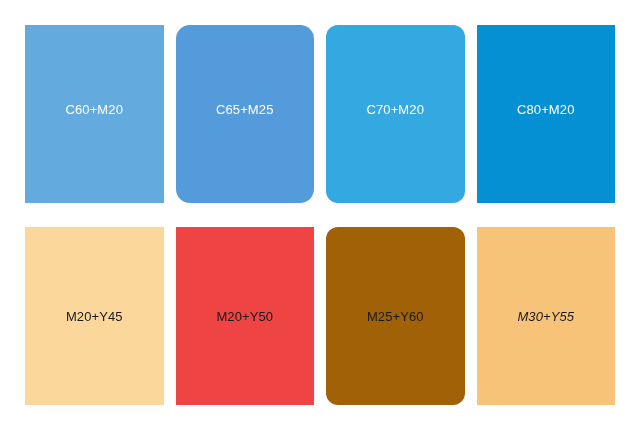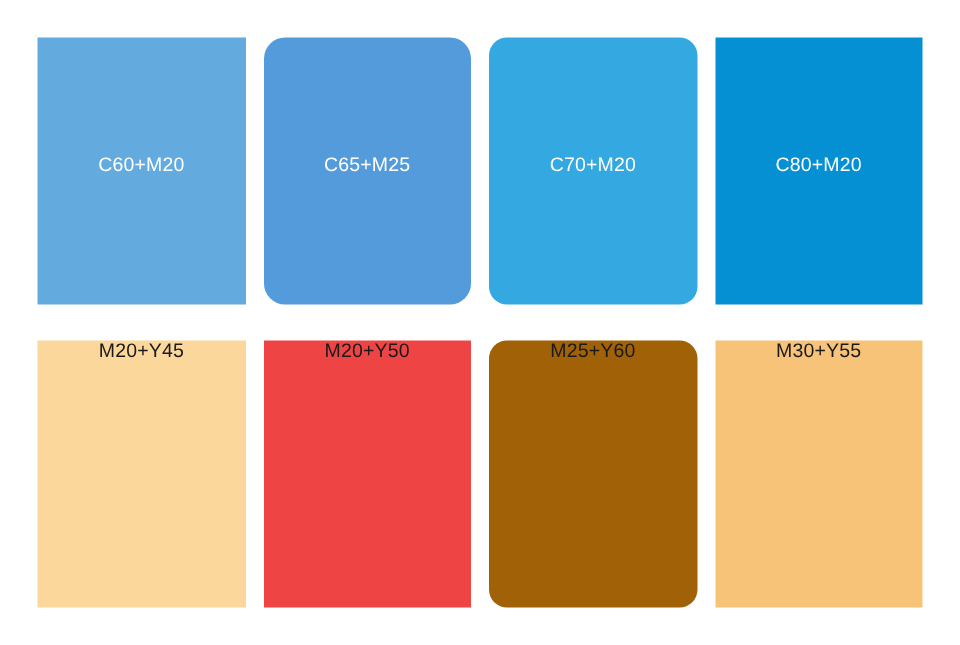--- a/index.html
+++ b/index.html
@@ -28,21 +28,21 @@
     display: flex;
     flex-direction: row;
     gap: 12px;
     flex: 1 1 0;
     min-height: 0;
   }
   .swatch {
     flex: 1 1 0;
     position: relative;
     display: flex;
-    align-items: flex-start;
+    align-items: center;
     justify-content: center;
     box-sizing: border-box;
   }
   .swatch-row-blue .swatch {
     align-items: center;
   }
   
   .swatch-row-blue .swatch-label {
     position: relative;
     top: -5px;
@@ -96,19 +96,19 @@
 
     <div class="swatch" style="background-color: #ef4444;">
       <span class="swatch-label">M20+Y50</span>
     </div>
 
 
     <div class="swatch" style="background-color: #a16207; border-radius: 12px;">
       <span class="swatch-label">M25+Y60</span>
     </div>
 
-    <div class="swatch" style="background-color: rgb(247, 195, 121);">
+    <div class="swatch" style="background-color: rgb(247, 195, 121); font-style: italic;">
       <span class="swatch-label">M30+Y55</span>
     </div>
 
   </div>
 
 </div>
 
 </body></html>

